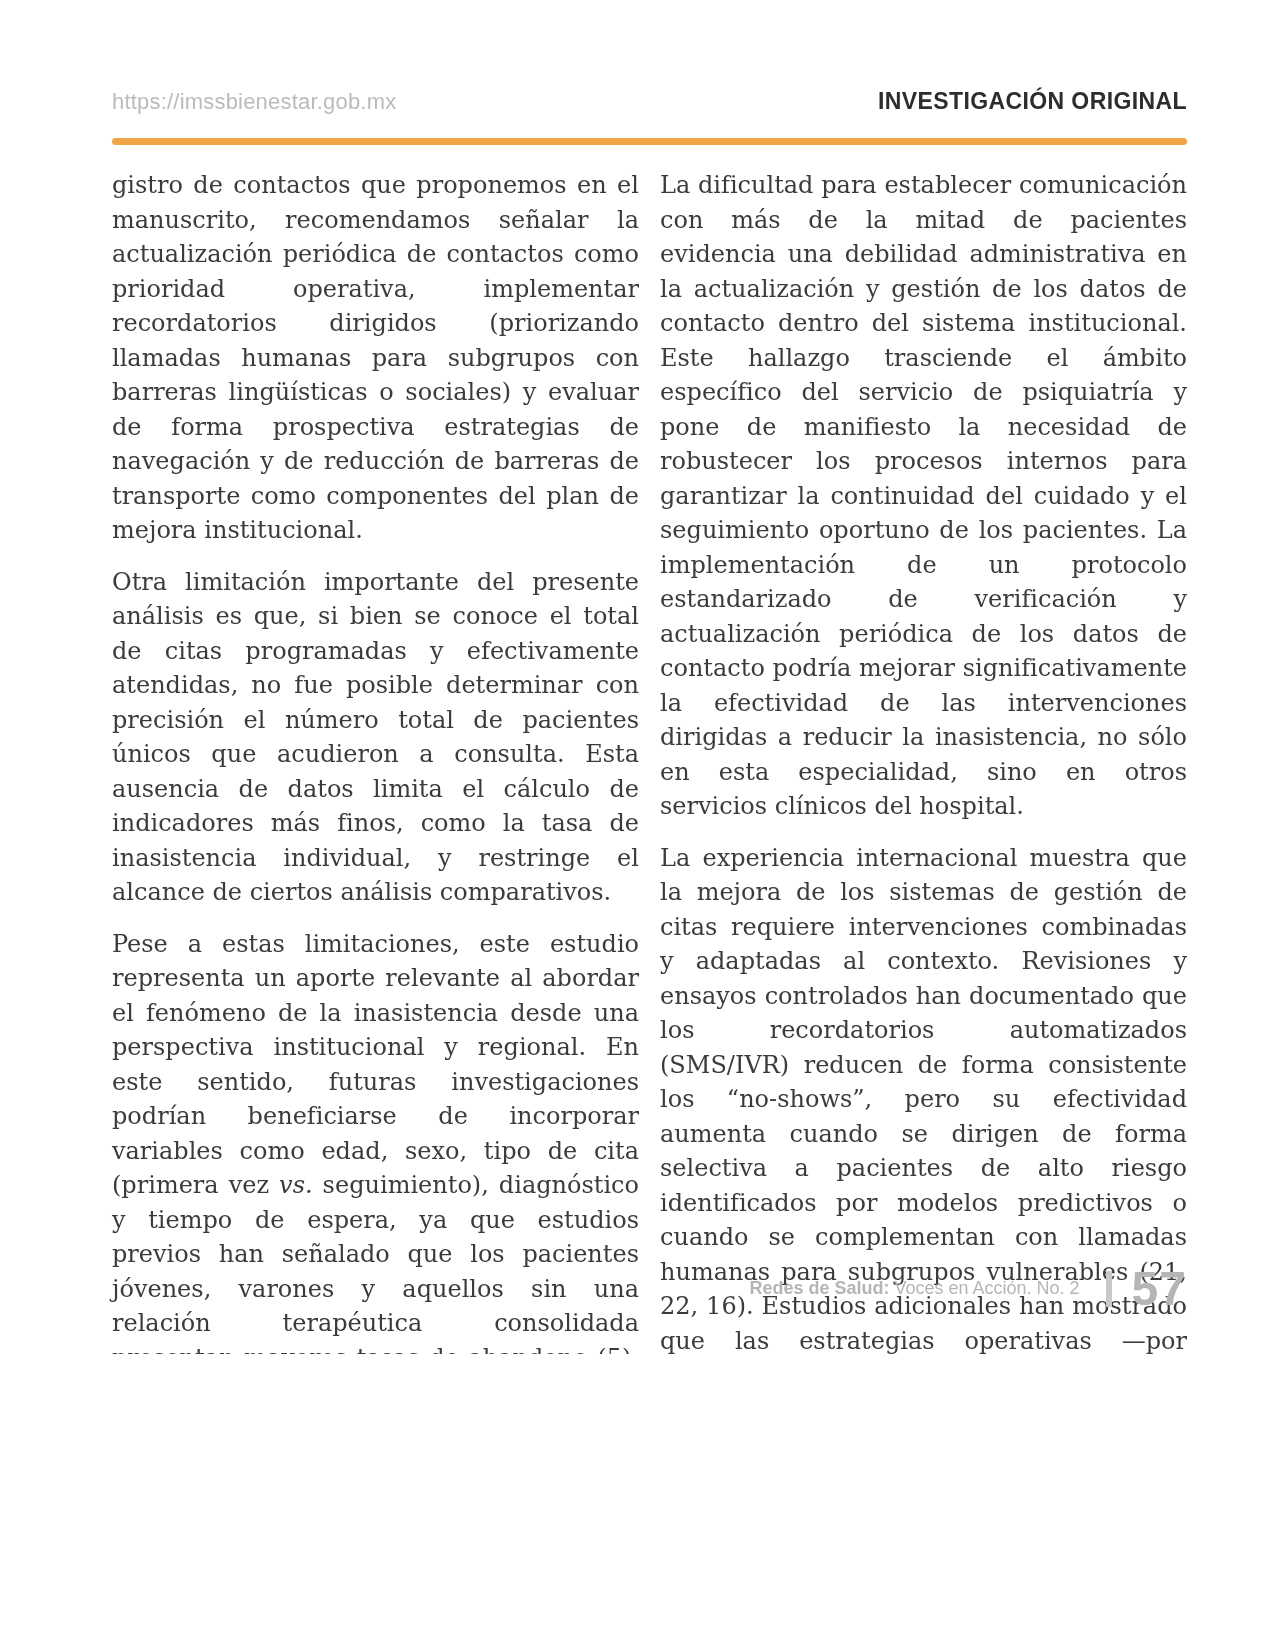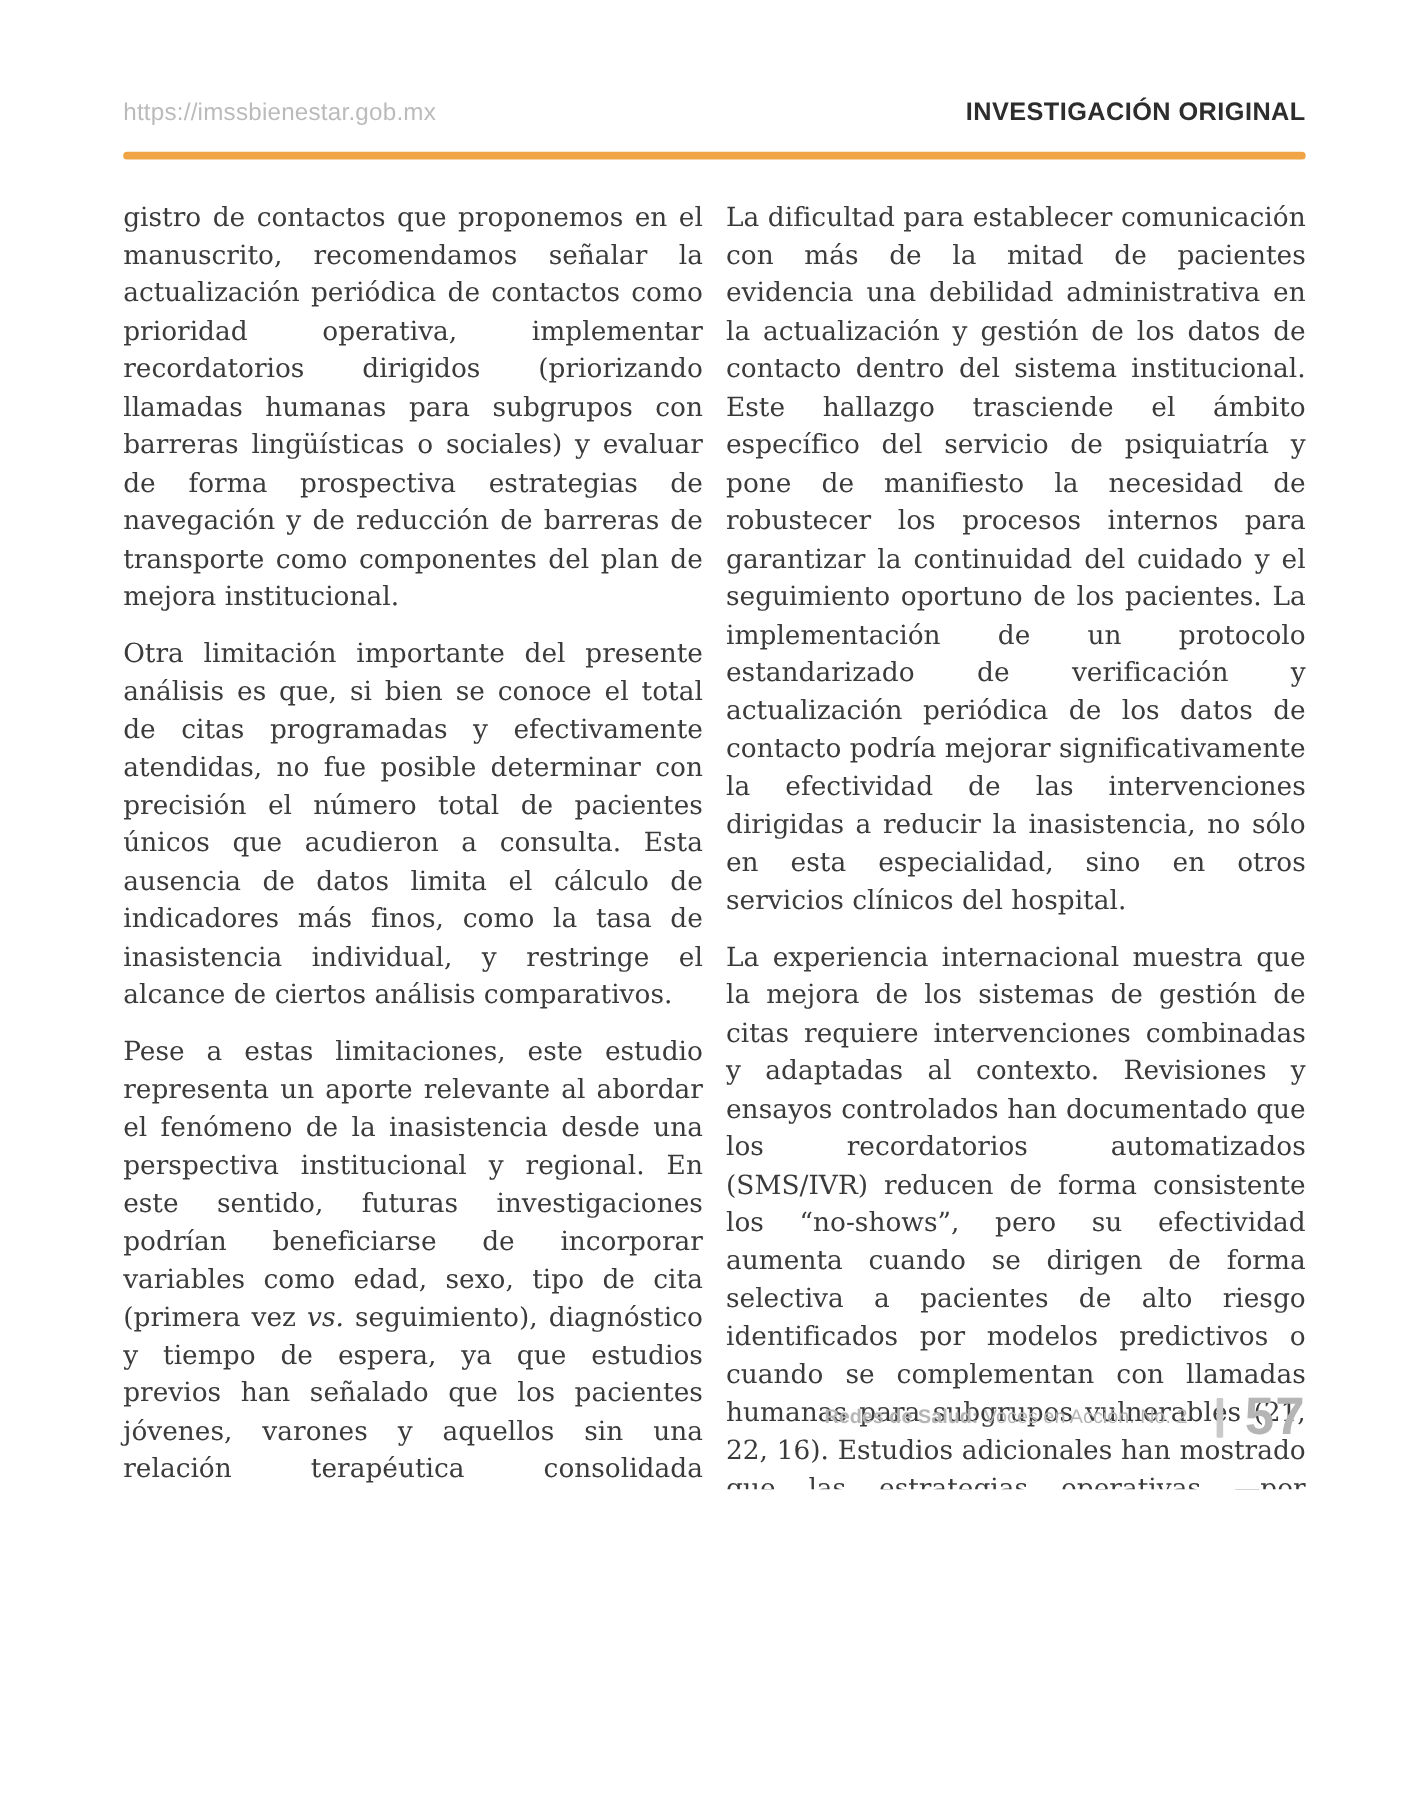--- a/index.html
+++ b/index.html
@@ -55,21 +55,21 @@
   }
   .col {
     width: 527px;
     flex: 0 0 527px;
     color: var(--body-text, #3b3b3b);
     font-size: 24px;
     line-height: 34.5px;
     text-align: justify;
   }
   .col p {
-    margin: 12px 0 17px 0;
+    margin: 0 0 17px 0;
   }
   .col em {
   }
   .footer {
     position: absolute;
     bottom: 38px;
     right: 88px;
     display: flex;
     align-items: center;
     font-family: "Liberation Sans", sans-serif;

